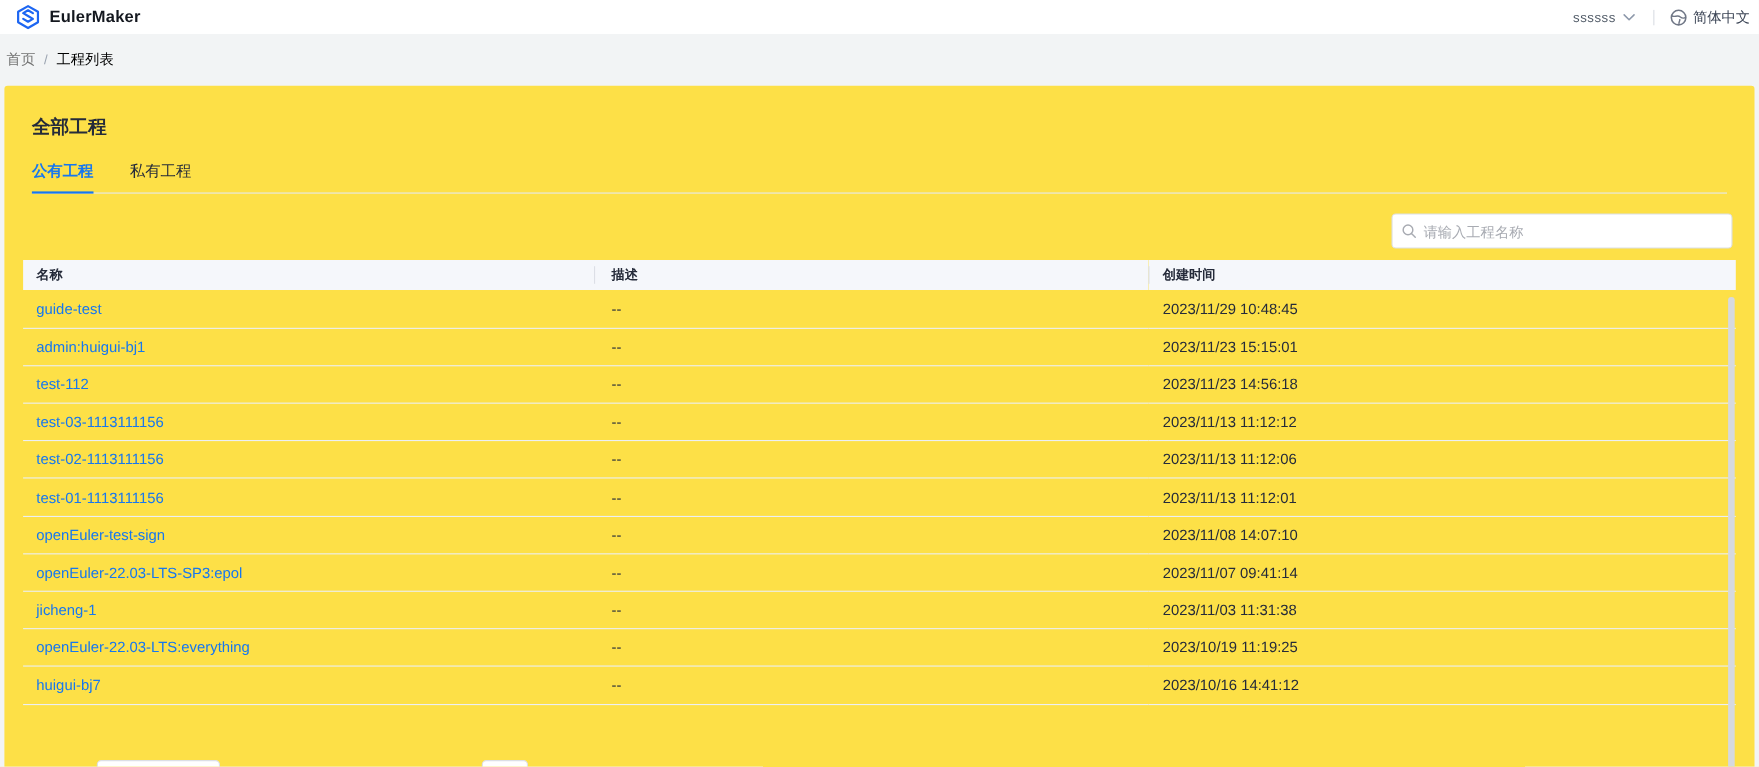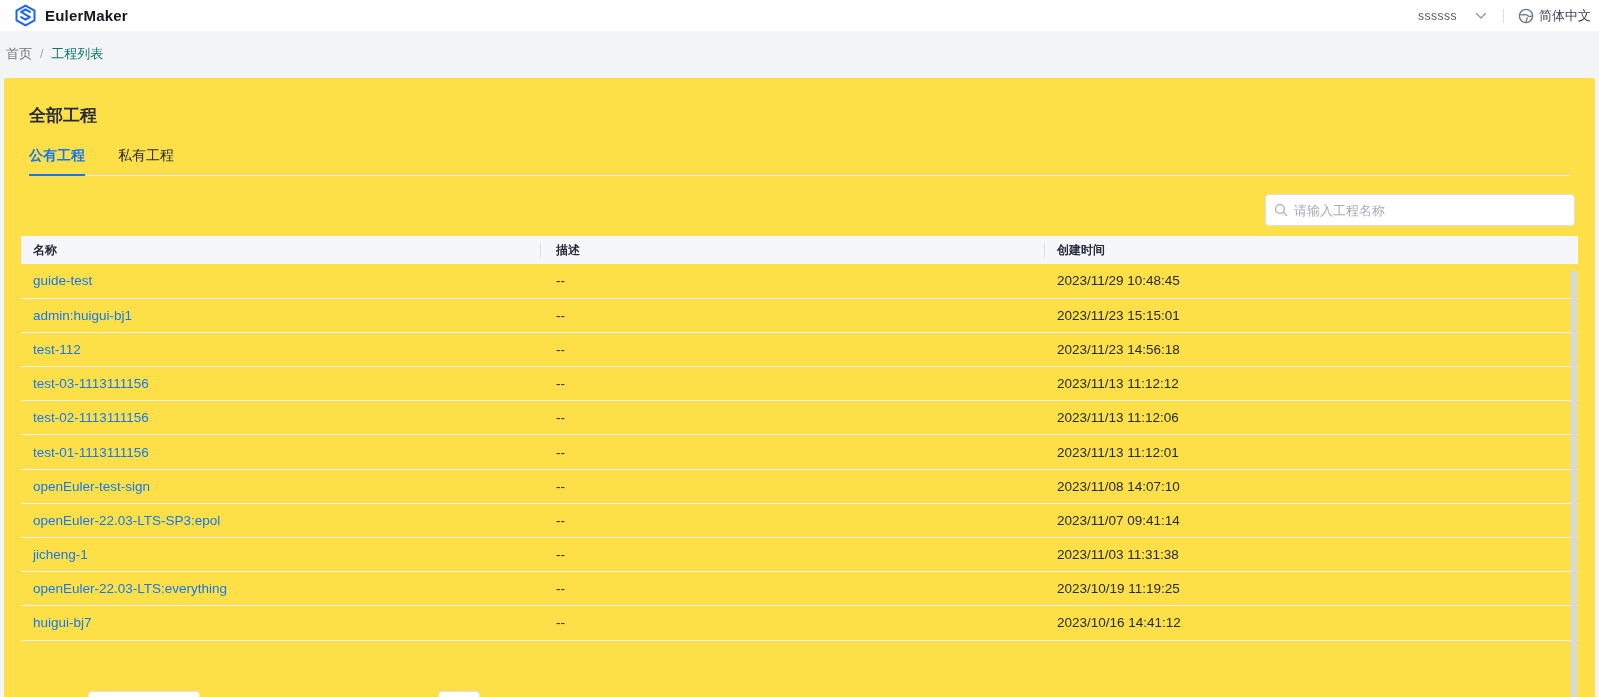--- a/index.html
+++ b/index.html
@@ -5,31 +5,31 @@
   * { margin:0; padding:0; box-sizing:border-box; }
   html,body { width:1599px; height:697px; overflow:hidden; background:#f2f4f5;
               font-family:"Liberation Sans","DejaVu Sans",sans-serif; color:#252b3a; }
 
   
   .topbar { height:31px; background:#ffffff; display:flex; align-items:center;
             justify-content:space-between; padding:0 8px 0 14px; }
   .brand { display:flex; align-items:center; gap:8px; }
   .brand-name { font-size:15px; font-weight:bold; color:#14181f; letter-spacing:.2px; }
   .topbar-right { display:flex; align-items:center; font-size:12px; color:#4e5865; }
-  .user-entry { display:flex; align-items:center; gap:18px; cursor:pointer;text-align:center; }
+  .user-entry { display:flex; align-items:center; gap:6px; cursor:pointer;text-align:center; }
   .user-name { letter-spacing:.5px; }
   .vdivider { width:1px; height:14px; background:#d9dde3; margin:0 14px 0 16px; }
   .lang-entry { display:flex; align-items:center; gap:5px; cursor:pointer; font-size:13px; color:#3a4354; }
 
   
   .crumb-bar { height:45px; background:#f2f4f5; display:flex; align-items:center; padding:0 6px; }
   .crumb { font-size:13px; display:flex; align-items:center; gap:8px; }
   .crumb-home { color:#737373; cursor:pointer; }
   .crumb-sep { color:#9aa3b0; font-size:12px; }
-  .crumb-cur { color:#0f766e; }
+  .crumb-cur { color:#000000; }
 
   
   .card { position:relative; background:#fde047; margin:2px 4px 0 4px; height:619px;
           border-radius:3px 3px 0 0; overflow:hidden; }
   .card-inner { padding:0 17px; }
   .page-title { font-size:17px; font-weight:bold; color:#252b3a; padding:26px 8px 0 8px; }
 
   .tabs { display:flex; gap:33px; margin:14px 8px 0 8px; border-bottom:1px solid #e6e9ef; }
   .tab { font-size:14px; padding:6px 0 10px 0; cursor:pointer; color:#252b3a; position:relative; }
   .tab.active { color:var(--primary); font-weight:bold; }

